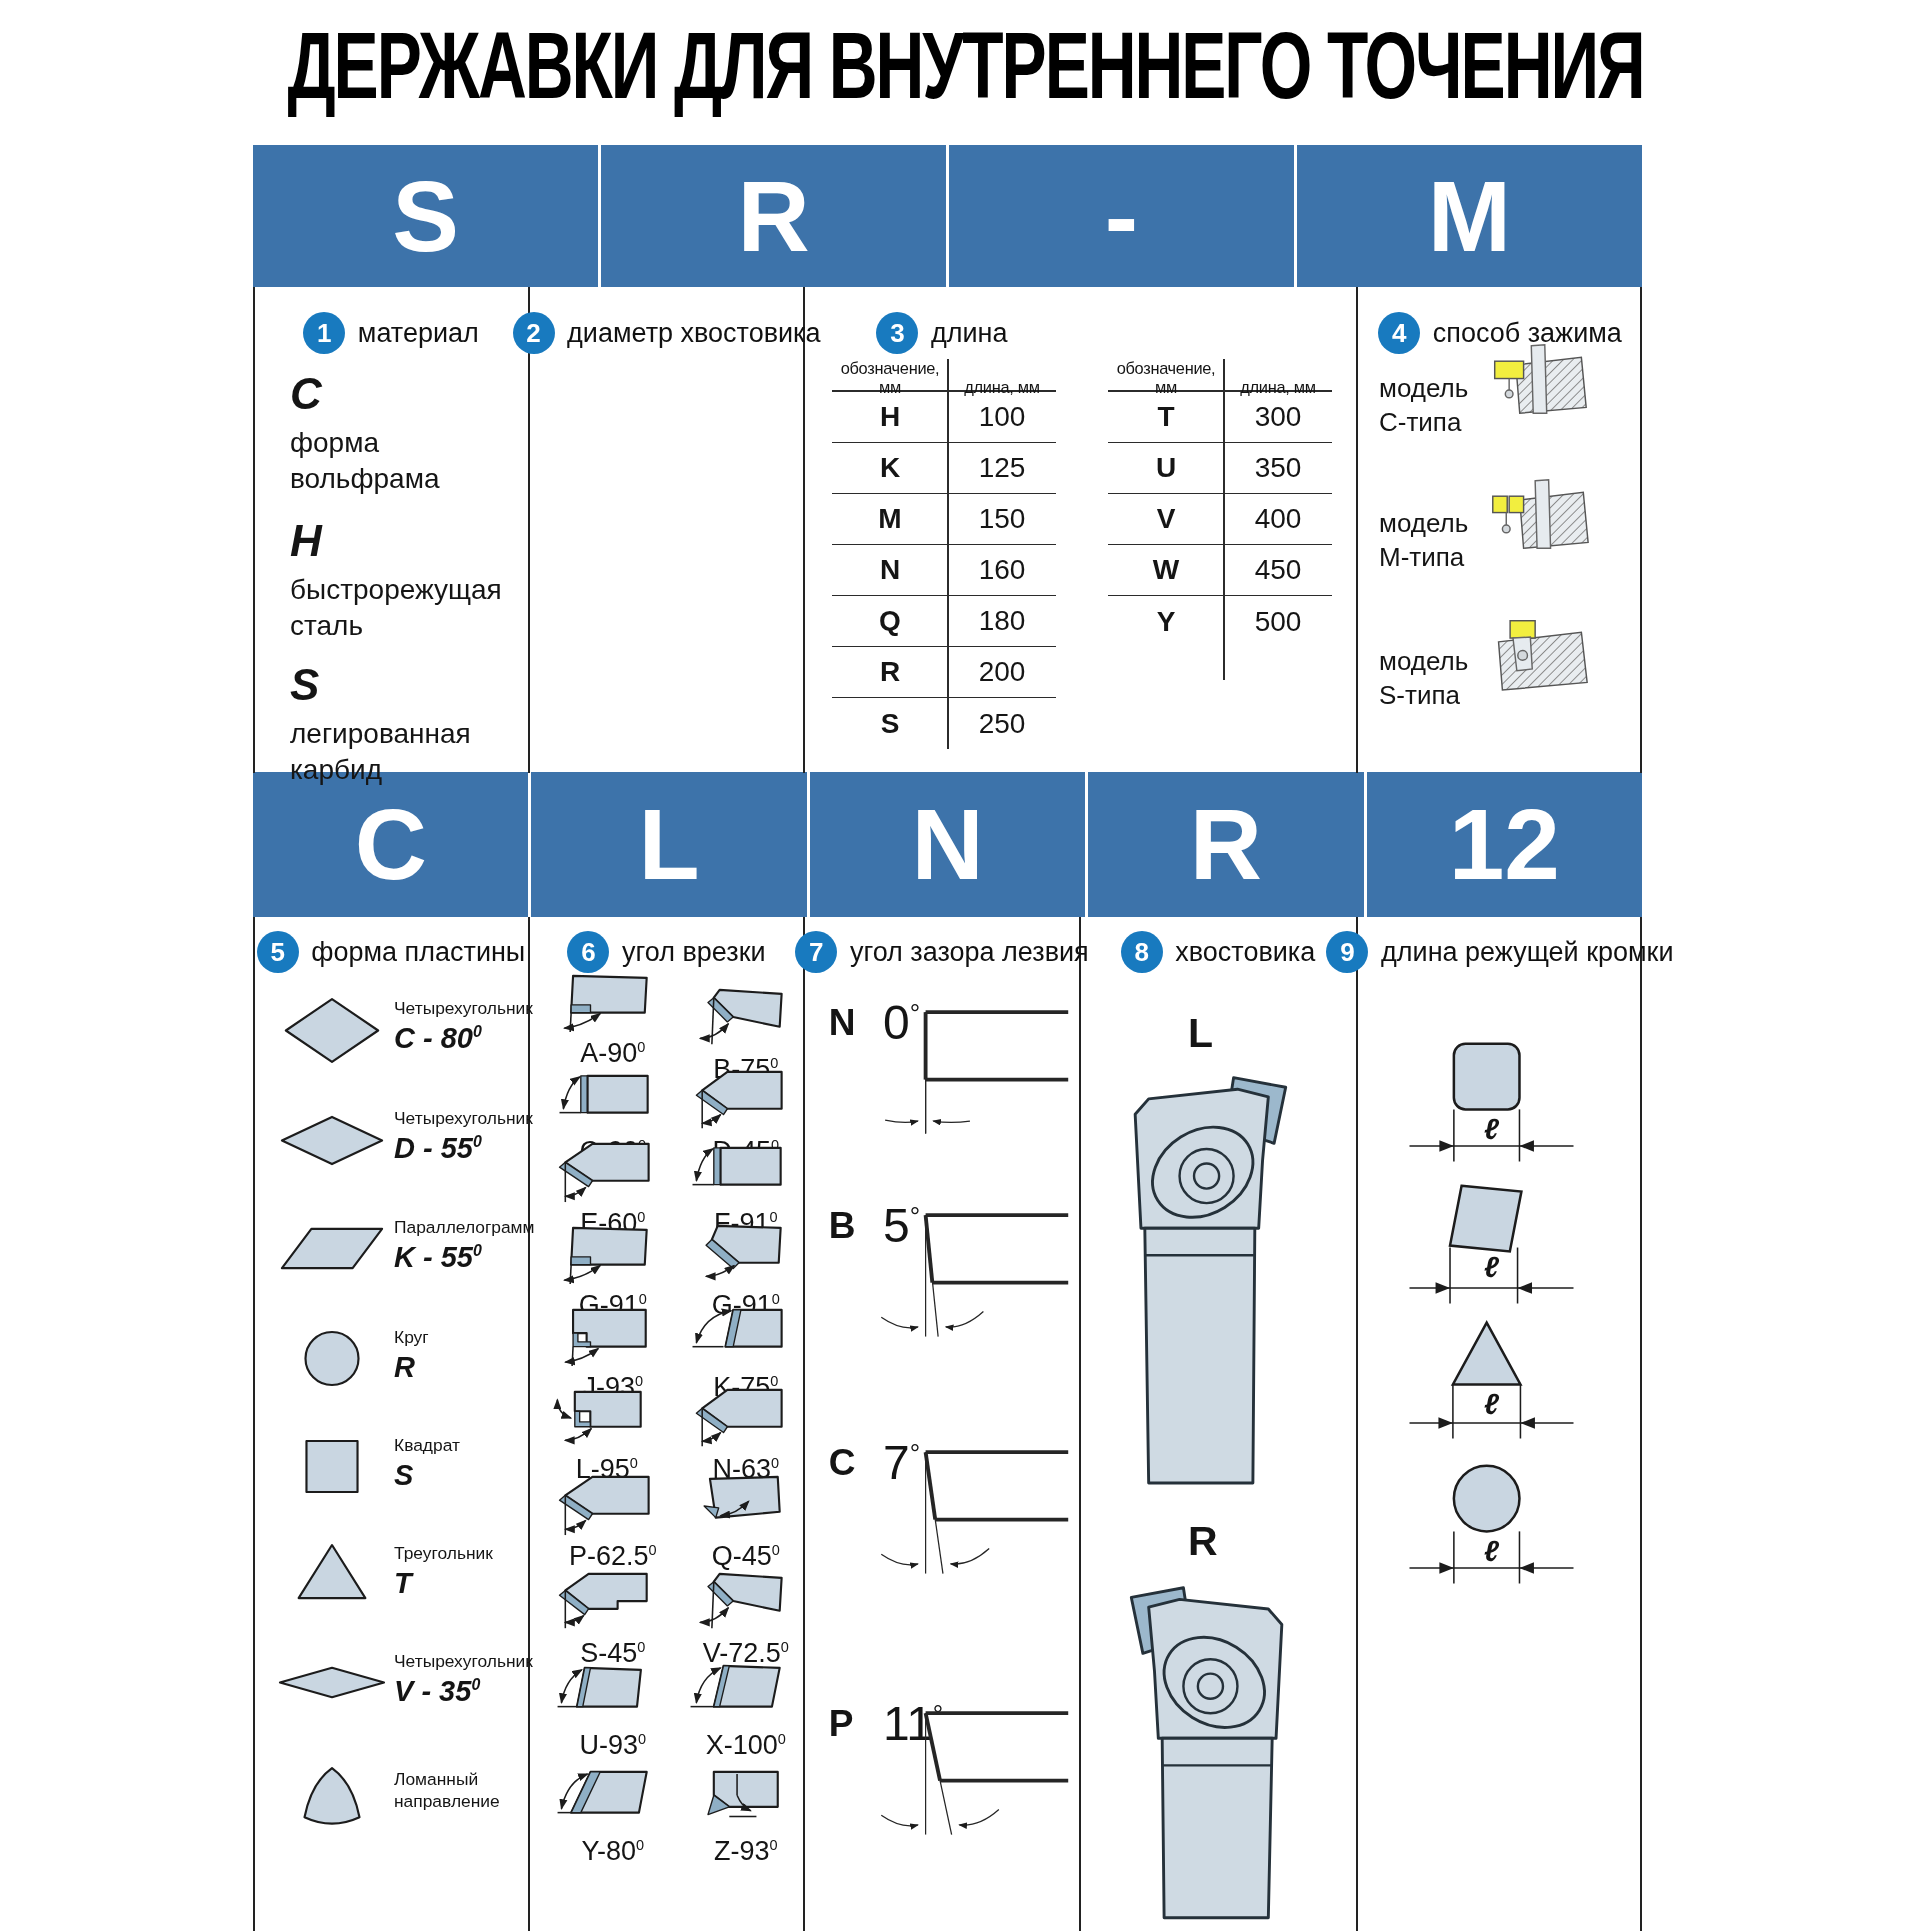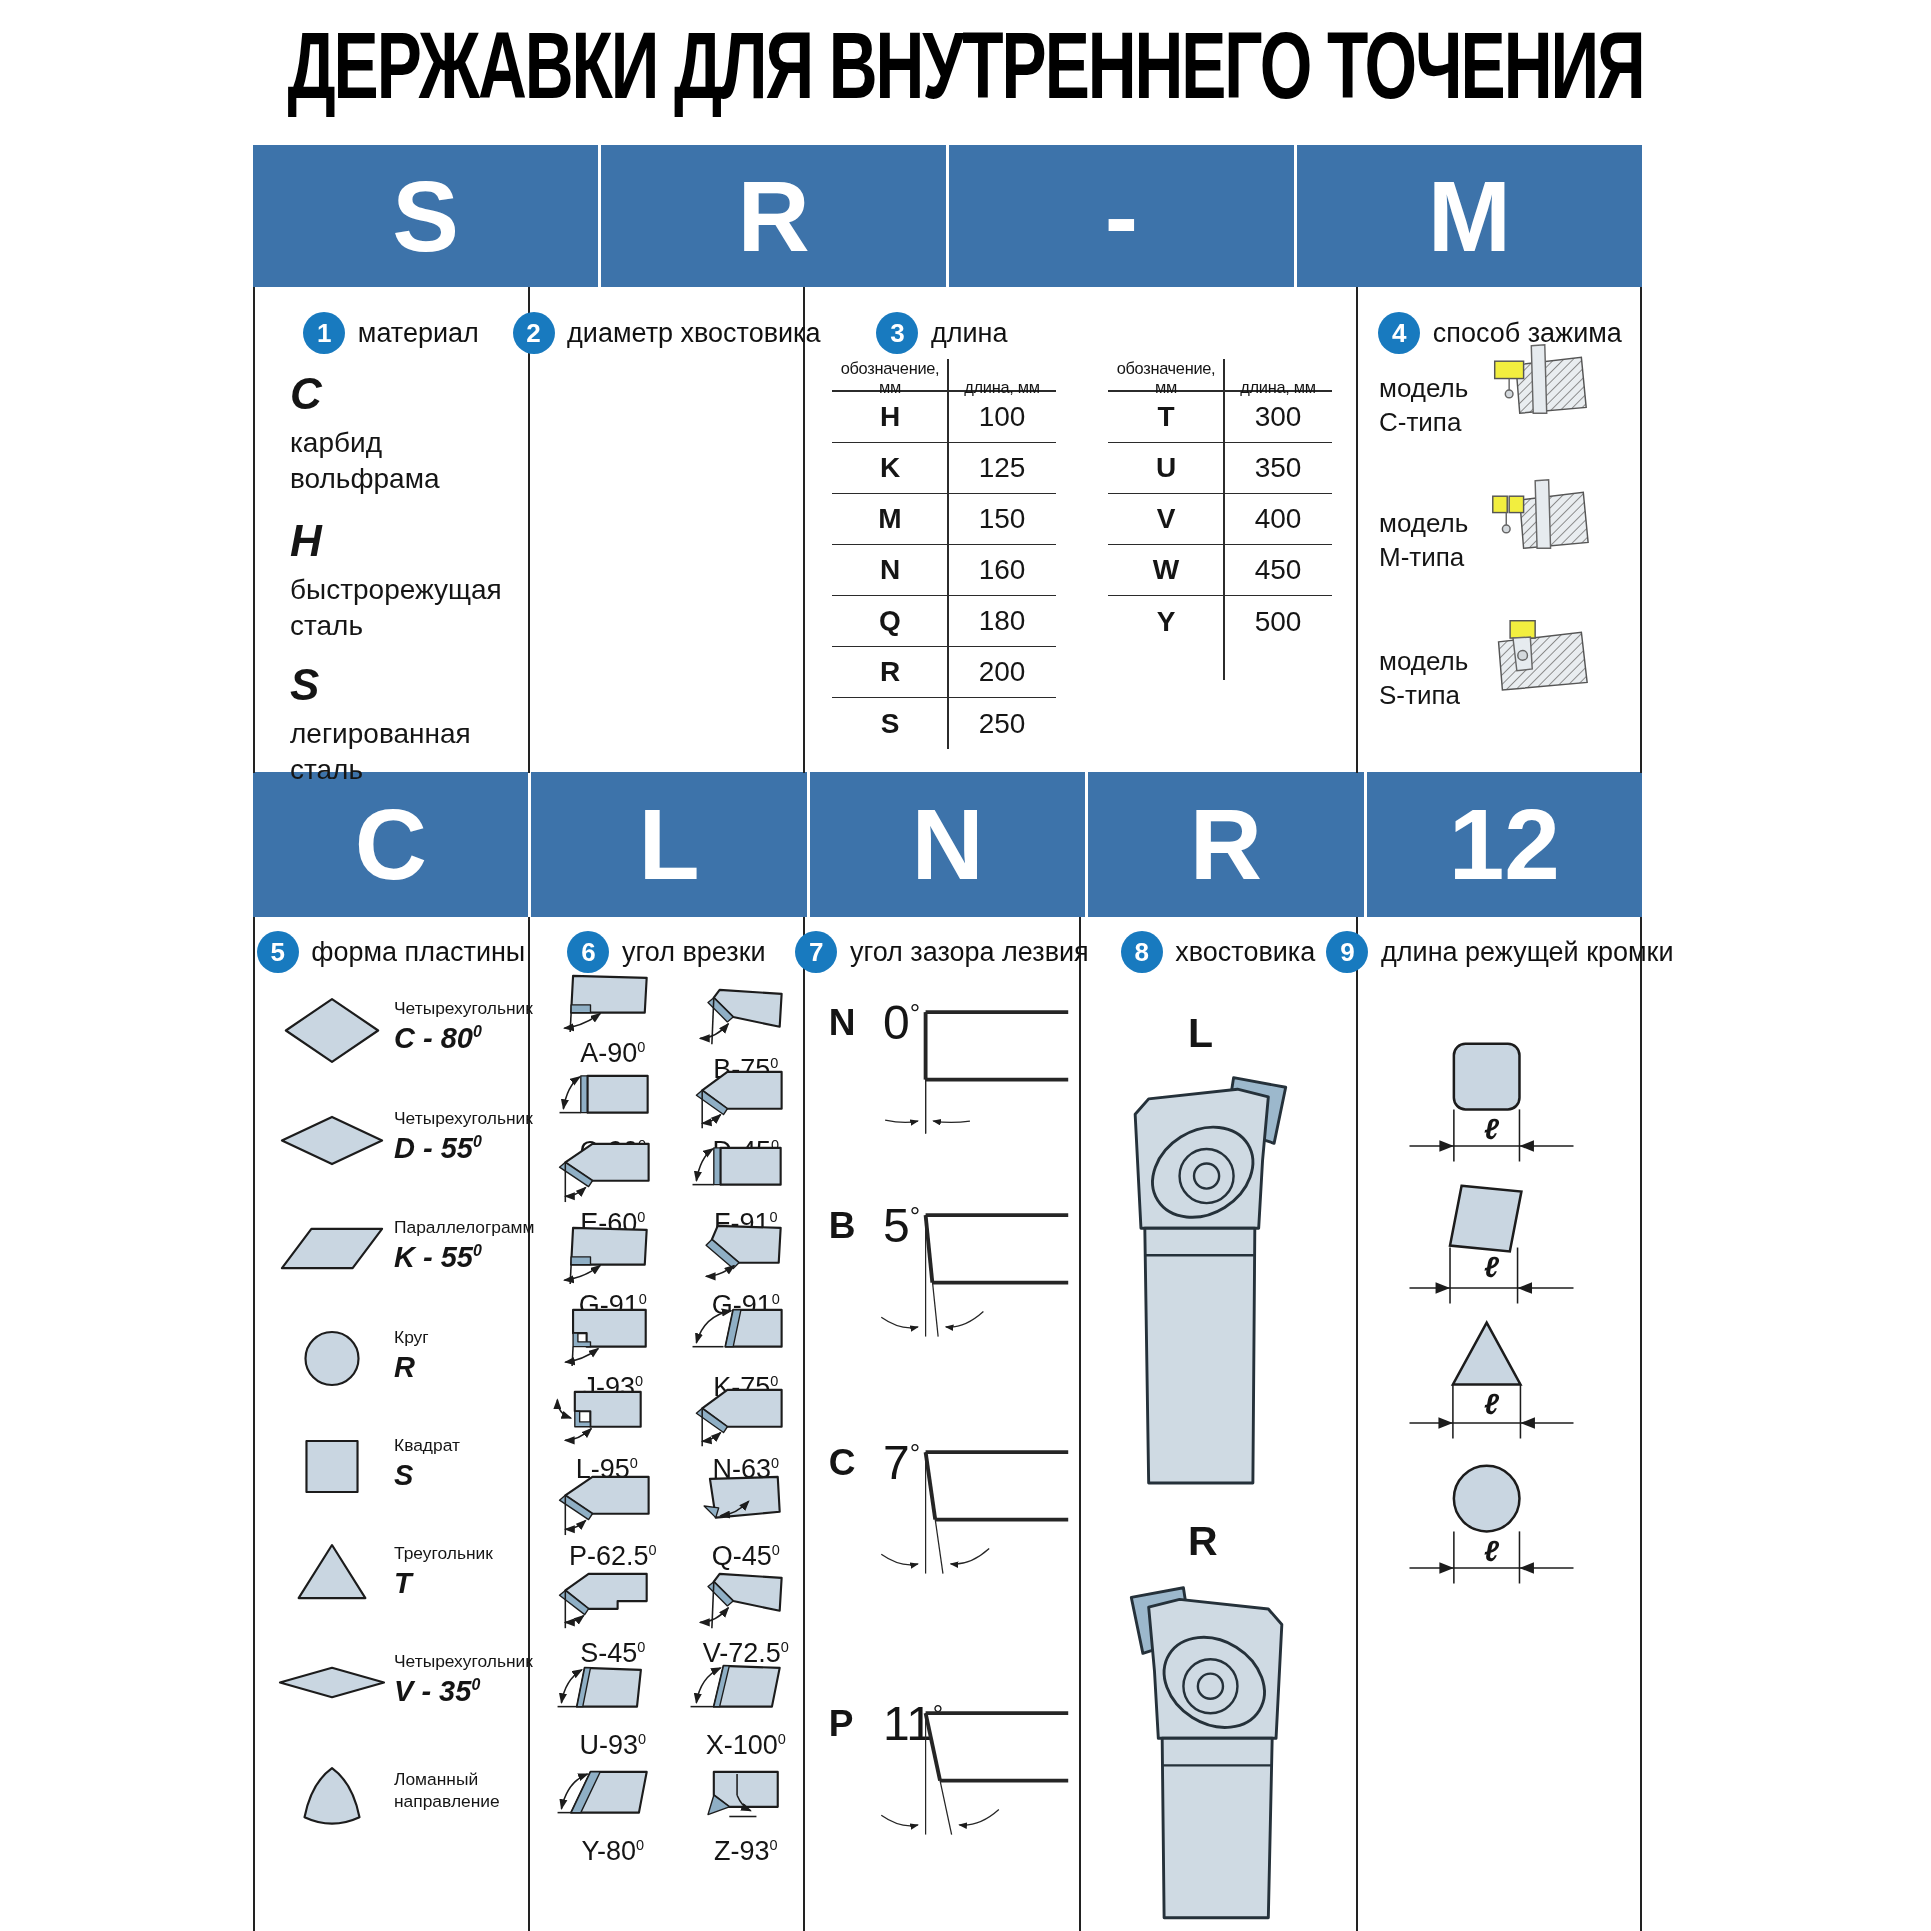--- a/index.html
+++ b/index.html
@@ -216,29 +216,29 @@
       </div>
       <div class="len-row" data-name="length-row">
         <span class="lt">Y</span>
         <span>500</span>
       </div>
     </div>
 
   <div id="layer" style="position:absolute;left:0;top:0;width:1931px;height:1931px" data-name="content-layer">
       <div class="mat-item" style="top:369px" data-name="material-item">
         <div class="mat-code" data-name="material-code">C</div>
-        <div class="mat-desc" data-name="material-desc">карбид вольфрама</div>
+        <div class="mat-desc" data-name="material-desc">форма вольфрама</div>
       </div>
       <div class="mat-item" style="top:516px" data-name="material-item">
         <div class="mat-code" data-name="material-code">H</div>
         <div class="mat-desc" data-name="material-desc">быстрорежущая сталь</div>
       </div>
       <div class="mat-item" style="top:660px" data-name="material-item">
         <div class="mat-code" data-name="material-code">S</div>
-        <div class="mat-desc" data-name="material-desc">легированная сталь</div>
+        <div class="mat-desc" data-name="material-desc">легированная карбид</div>
       </div>
       <div class="clamp-label" style="top:372px" data-name="clamp-model-label"><span>модель</span><br><span>C-типа</span></div>
       <div class="clamp-img" style="top:340px" data-name="clamp-model-C-icon"><svg width="104" height="79" viewBox="0 0 108 82" data-name="clamp-C-drawing-icon">
           <polygon class="chatch" points="30,26 98,18 103,70 34,76"></polygon>
           <polygon class="cbar" points="46,6 60,5 62,76 48,76"></polygon>
           <rect class="cyellow" x="8" y="22" width="30" height="18"></rect>
           <line x1="23" y1="40" x2="23" y2="52" stroke="#666" stroke-width="1.5"></line>
           <circle cx="23" cy="56" r="4" fill="#d4d9dd" stroke="#666" stroke-width="1.5"></circle>
         </svg></div>
       <div class="clamp-label" style="top:507px" data-name="clamp-model-label"><span>модель</span><br><span>M-типа</span></div>

